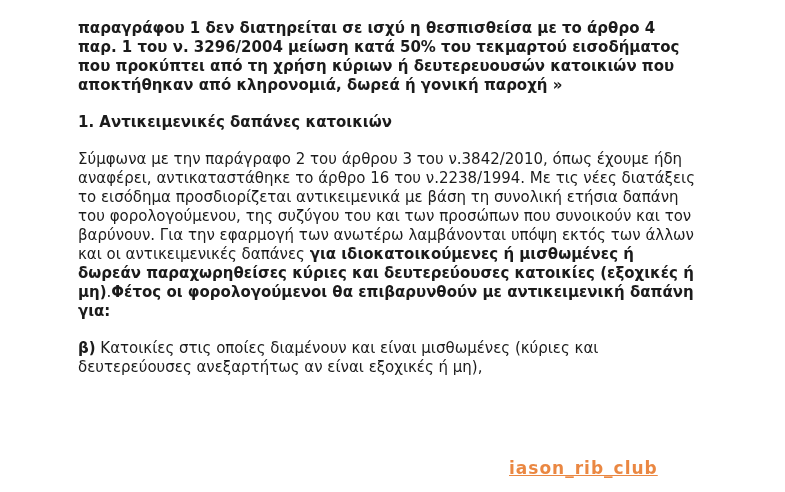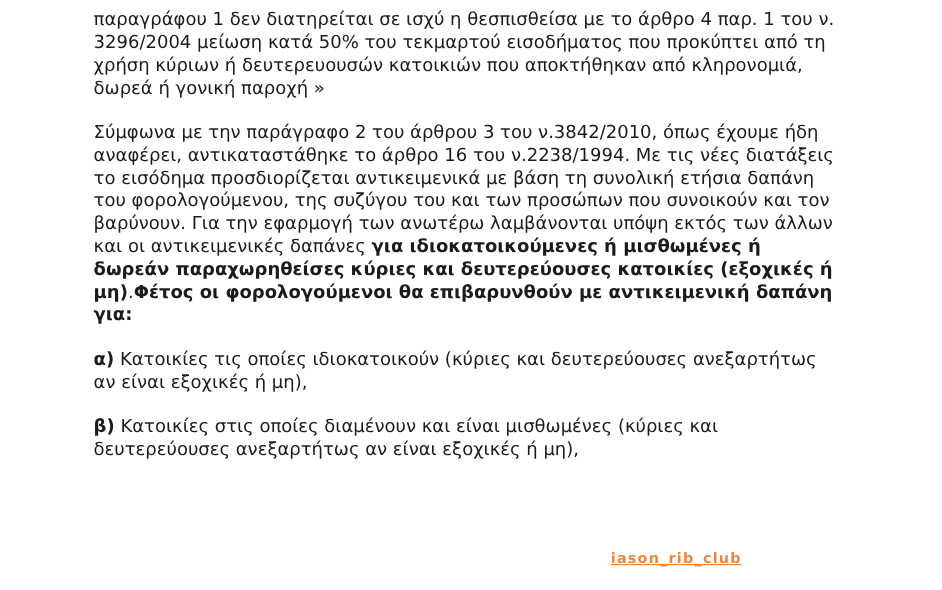--- a/index.html
+++ b/index.html
@@ -21,44 +21,45 @@
     width: 620px;
     padding-top: 7px;
     color: #1b1b1b;
     font-size: 15px;
     line-height: 19px;
   }
   .block {
     margin: 18px 0;
   }
   .block:first-child {
-    margin-top: 0;
+    margin-top: 12px;
+    font-weight: bold;
   }
   .heading {
     font-weight: bold;
   }
   .bold {
     font-weight: bold;
   }
   .watermark {
     position: absolute;
     left: 509px;
     top: 458px;
-    font-size: 12px;
+    font-size: 17px;
     font-weight: bold;
     letter-spacing: 1px;
     text-decoration: underline;
     opacity: 0.9;
     white-space: nowrap;
     text-align: right;
   }
 </style>
 </head>
 <body style="background: rgb(255, 255, 255);">
 
 <div class="page" id="doc" style="color: rgb(27, 27, 27);">
     <p class="block"><span>παραγράφου 1 δεν διατηρείται σε ισχύ η θεσπισθείσα με το άρθρο 4 παρ. 1 του ν. 3296/2004 μείωση κατά 50% του τεκμαρτού εισοδήματος που προκύπτει από τη χρήση κύριων ή δευτερευουσών κατοικιών που αποκτήθηκαν από κληρονομιά, δωρεά ή γονική παροχή »</span></p>
+    <p class="block heading"><span class="bold">1. Αντικειμενικές δαπάνες κατοικιών</span></p>
     <p class="block"><span>Σύμφωνα με την παράγραφο 2 του άρθρου 3 του ν.3842/2010, όπως έχουμε ήδη αναφέρει, αντικαταστάθηκε το άρθρο 16 του ν.2238/1994. Με τις νέες διατάξεις το εισόδημα προσδιορίζεται αντικειμενικά με βάση τη συνολική ετήσια δαπάνη του φορολογούμενου, της συζύγου του και των προσώπων που συνοικούν και τον βαρύνουν. Για την εφαρμογή των ανωτέρω λαμβάνονται υπόψη εκτός των άλλων και οι αντικειμενικές δαπάνες </span><span class="bold">για ιδιοκατοικούμενες ή μισθωμένες ή δωρεάν παραχωρηθείσες κύριες και δευτερεύουσες κατοικίες (εξοχικές ή μη)</span><span>.</span><span class="bold">Φέτος οι φορολογούμενοι θα επιβαρυνθούν με αντικειμενική δαπάνη για:</span></p>
-    <p class="block"><span class="bold">α)</span><span> Κατοικίες τις οποίες ιδιοκατοικούν (κύριες και δευτερεύουσες ανεξαρτήτως αν είναι εξοχικές ή μη),</span></p>
     <p class="block"><span class="bold">β)</span><span> Κατοικίες στις οποίες διαμένουν και είναι μισθωμένες (κύριες και δευτερεύουσες ανεξαρτήτως αν είναι εξοχικές ή μη),</span></p>
   </div>
 
 <div class="watermark" style="color: rgb(232, 123, 46);">iason_rib_club</div>
 
 </body></html>

